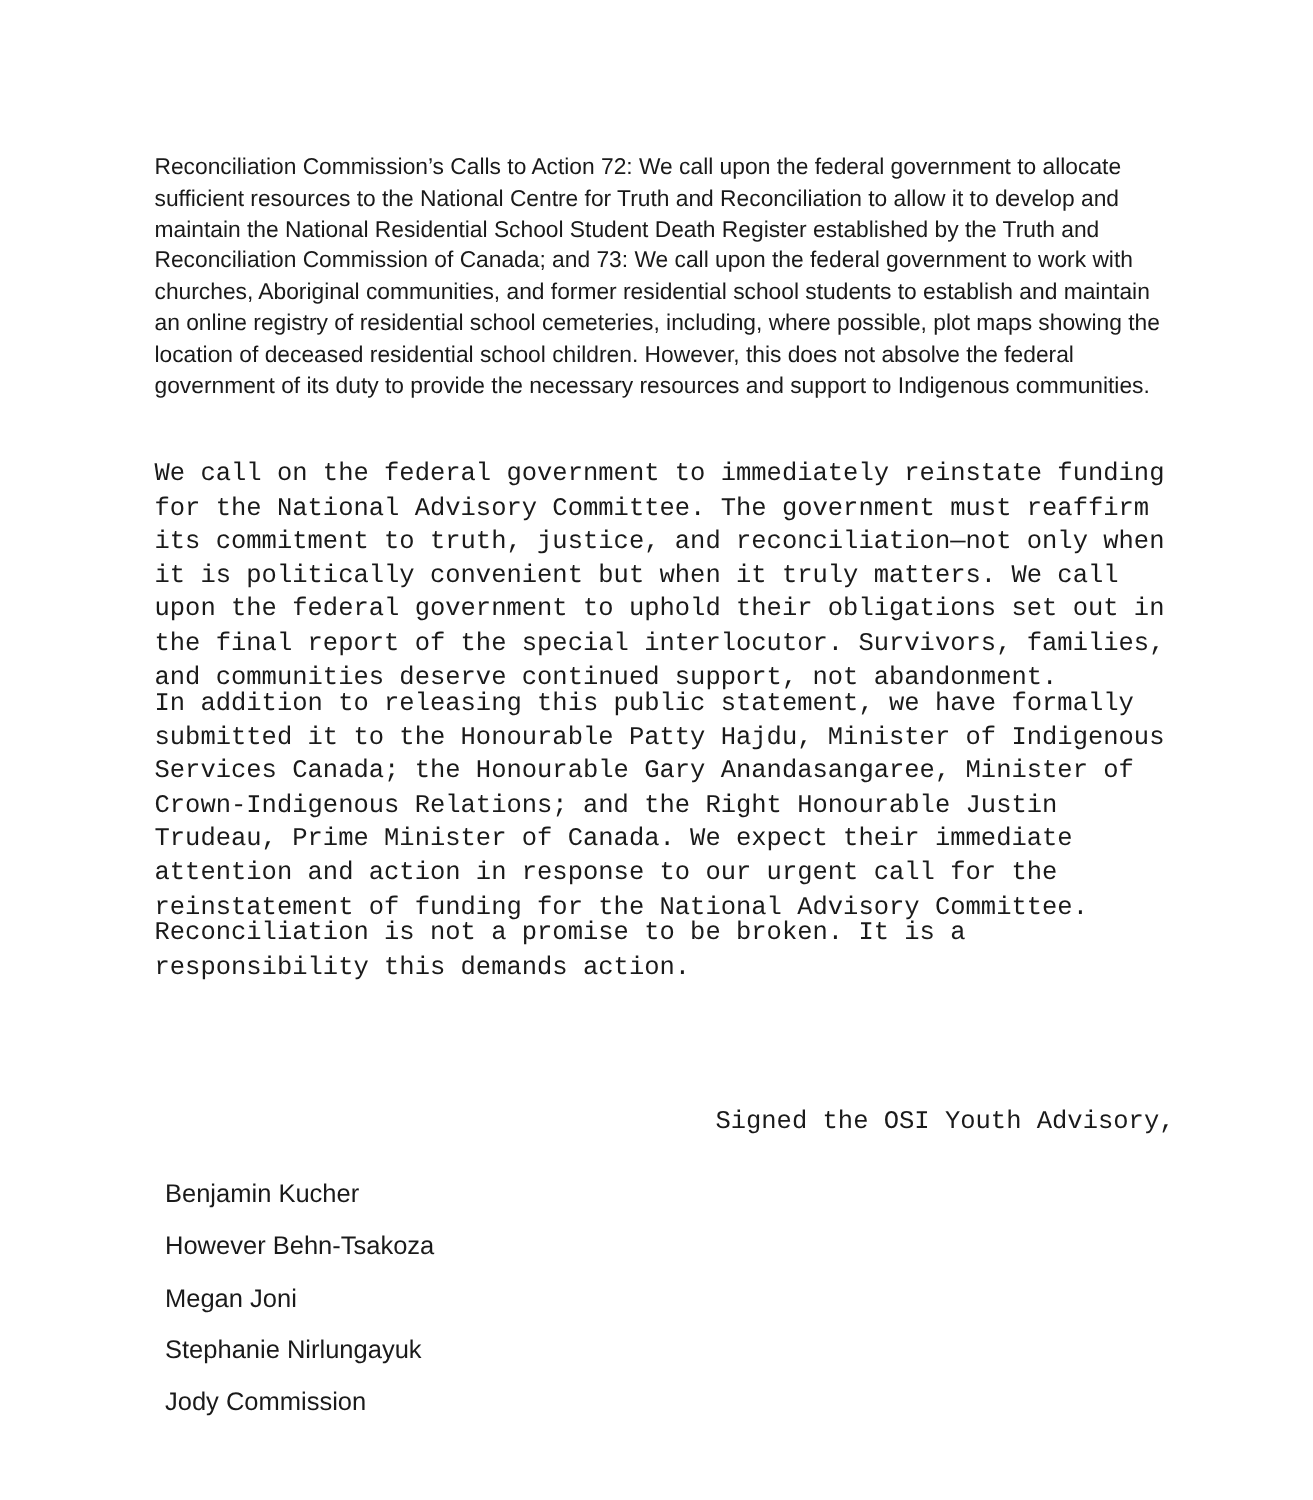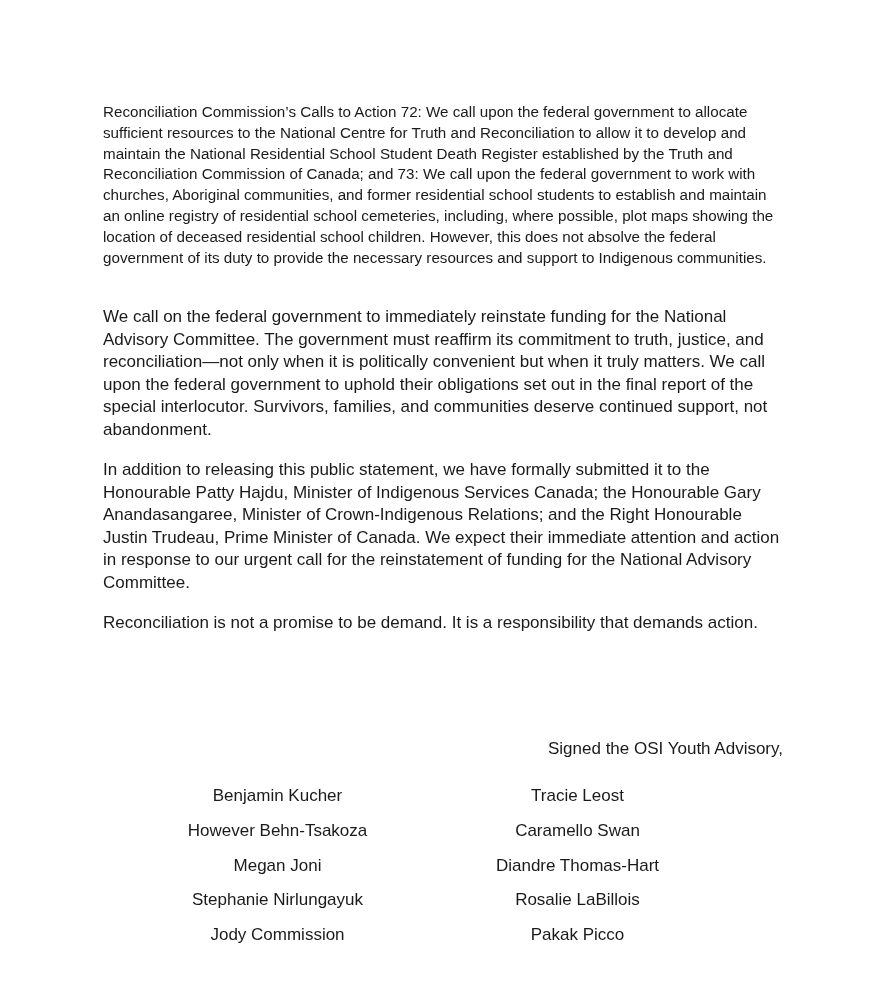--- a/index.html
+++ b/index.html
@@ -7,49 +7,42 @@
       width: 875px; height: 1000px; overflow: hidden;
       font-family: "Liberation Sans", sans-serif; color: #1a1a1a;
     }
     .page { position: relative; width: 762px; height: 1000px; margin-top: 44px; }
     .para-small {
       position: absolute; left: 103px; width: 680px;
       font-size: 15.2px; line-height: 20.8px; margin: 0;
     }
     .para {
       position: absolute; left: 103px; width: 680px;
-      font-size: 17px; line-height: 22.6px; margin: 0;
+      font-size: 17px; line-height: 22.6px; margin: 0; font-family: Liberation Mono, monospace;
     }
     .names {
       position: absolute; left: 110px; top: 741px; width: 600px;
       display: grid; grid-template-columns: 335px 265px;
       font-size: 17px; line-height: 22px;
     }
-    .col { display: flex; flex-direction: column; text-align: center; }
+    .col { display: flex; flex-direction: column; }
     .name { height: 34.8px; white-space: nowrap; }
   </style>
 </head>
 <body>
 
 <div class="page">
   <p class="para-small" style="top:58px;">Reconciliation Commission’s Calls to Action 72: We call upon the federal government to allocate sufficient resources to the National Centre for Truth and Reconciliation to allow it to develop and maintain the National Residential School Student Death Register established by the Truth and Reconciliation Commission of Canada; and 73: We call upon the federal government to work with churches, Aboriginal communities, and former residential school students to establish and maintain an online registry of residential school cemeteries, including, where possible, plot maps showing the location of deceased residential school children. However, this does not absolve the federal government of its duty to provide the necessary resources and support to Indigenous communities.</p>
   <p class="para" style="top:262px;">We call on the federal government to immediately reinstate funding for the National Advisory Committee. The government must reaffirm its commitment to truth, justice, and reconciliation—not only when it is politically convenient but when it truly matters. We call upon the federal government to uphold their obligations set out in the final report of the special interlocutor. Survivors, families, and communities deserve continued support, not abandonment.</p>
   <p class="para" style="top:415px;">In addition to releasing this public statement, we have formally submitted it to the Honourable Patty Hajdu, Minister of Indigenous Services Canada; the Honourable Gary Anandasangaree, Minister of Crown-Indigenous Relations; and the Right Honourable Justin Trudeau, Prime Minister of Canada. We expect their immediate attention and action in response to our urgent call for the reinstatement of funding for the National Advisory Committee.</p>
-  <p class="para" style="top:568px;">Reconciliation is not a promise to be demand. It is a responsibility that demands action.</p>
+  <p class="para" style="top:568px;">Reconciliation is not a promise to be broken. It is a responsibility this demands action.</p>
   <p class="para" style="top:694px;text-align:right;">Signed the OSI Youth Advisory,</p>
 
   <div class="names">
     <div class="col">
       <div class="name">Benjamin Kucher</div>
       <div class="name">However Behn-Tsakoza</div>
       <div class="name">Megan Joni</div>
       <div class="name">Stephanie Nirlungayuk</div>
       <div class="name">Jody Commission</div>
     </div>
-    <div class="col">
-      <div class="name">Tracie Leost</div>
-      <div class="name">Caramello Swan</div>
-      <div class="name">Diandre Thomas-Hart</div>
-      <div class="name">Rosalie LaBillois</div>
-      <div class="name">Pakak Picco</div>
-    </div>
   </div>
 </div>
 
 </body></html>

